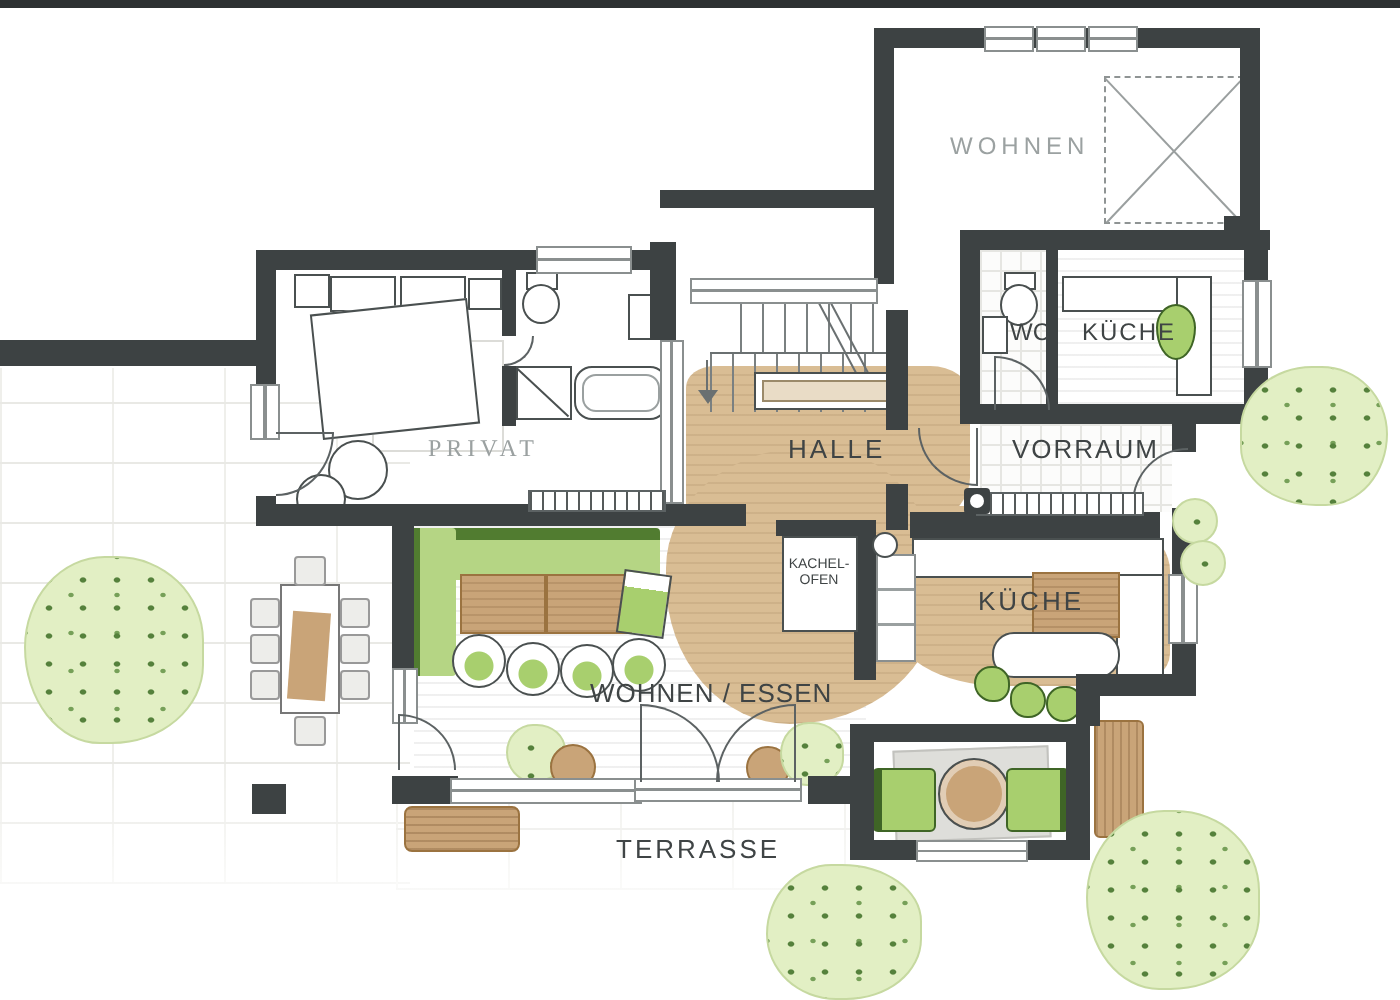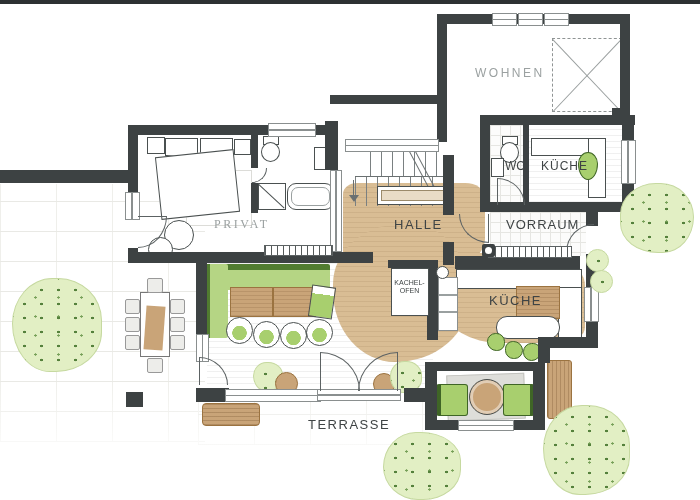--- a/index.html
+++ b/index.html
@@ -191,20 +191,21 @@
   <div class="furn tanfill" style="left:230px;top:287px;width:84px;height:28px;background-image:linear-gradient(90deg,transparent 49%,#9b7340 49%,#9b7340 51%,transparent 51%),repeating-linear-gradient(0deg,rgba(110,75,40,.18) 0 1px,transparent 1px 4px);"></div>
   <div class="barrel" style="left:226px;top:317px;"></div>
   <div class="barrel" style="left:253px;top:321px;"></div>
   <div class="barrel" style="left:280px;top:322px;"></div>
   <div class="barrel" style="left:306px;top:319px;"></div>
   <div class="furn" style="left:310px;top:286px;width:22px;height:30px;transform:rotate(8deg);background:linear-gradient(#fff 25%,#a8cf6e 25%);"></div>
   <div class="tree" style="left:253px;top:362px;width:28px;height:27px;z-index:2;"></div>
   <div class="furn tanfill" style="left:275px;top:372px;width:21px;height:21px;border-radius:50%;"></div>
   <div class="furn tanfill" style="left:373px;top:373px;width:20px;height:20px;border-radius:50%;"></div>
   <div class="tree" style="left:390px;top:361px;width:30px;height:30px;z-index:2;"></div>
+  <div class="lbl" style="left:295px;top:339px;font-size:13px;letter-spacing:0.5px;">WOHNEN / ESSEN</div>
 
   <div class="abs" style="left:433px;top:368px;width:104px;height:54px;background:#fff;z-index:1;"></div>
   <div class="wall" style="left:425px;top:362px;width:120px;height:9px;"></div>
   <div class="wall" style="left:425px;top:362px;width:12px;height:68px;"></div>
   <div class="wall" style="left:533px;top:362px;width:12px;height:68px;"></div>
   <div class="wall" style="left:425px;top:420px;width:120px;height:10px;"></div>
   <div class="win-h" style="left:458px;top:420px;width:54px;height:9px;"></div>
   <div class="abs" style="left:447px;top:374px;width:76px;height:44px;background:#dededa;border:1px solid #c2c2be;transform:rotate(-2deg);z-index:2;"></div>
   <div class="furn tanfill" style="left:469px;top:379px;width:34px;height:34px;border-radius:50%;border:1.3px solid #4a5050;box-shadow:inset 0 0 0 3px rgba(255,255,255,.45);"></div>
   <div class="greenchair" style="left:436px;top:384px;width:26px;height:30px;border-left:5px solid #3f6526;"></div>

